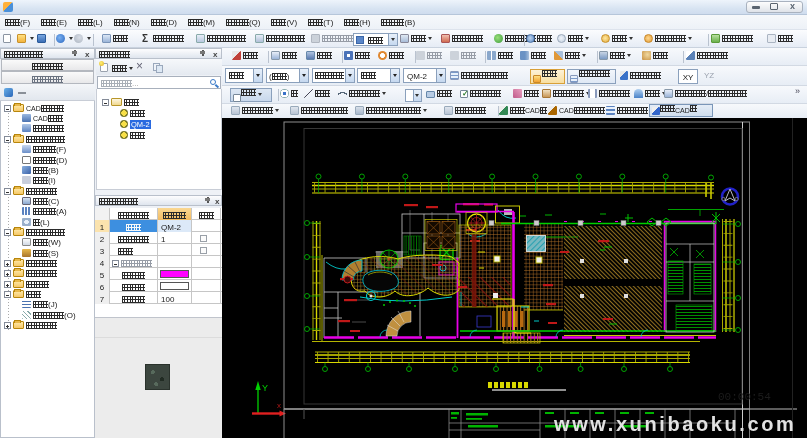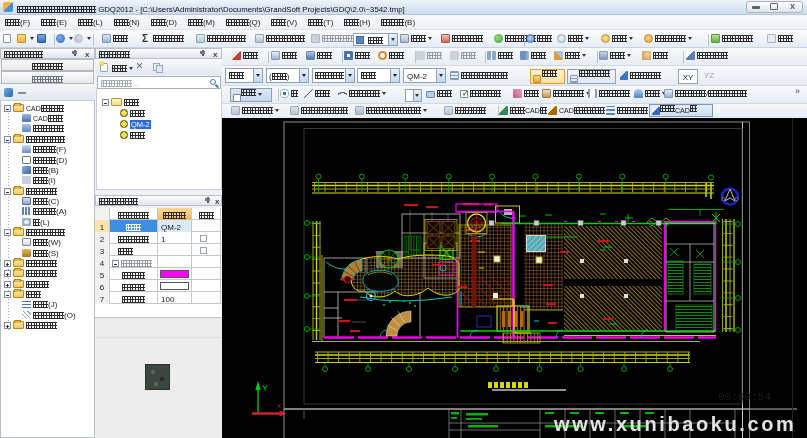--- a/index.html
+++ b/index.html
@@ -53,21 +53,20 @@
 .nm{left:15px;width:48px;padding-left:8px}
 .vl{left:63px;width:34px;padding-left:3px}
 .ad{left:97px;width:29px}
 .cb{display:inline-block;width:7px;height:7px;border:1px solid #9aa0a8;background:#fcfcfc;margin:0 0 0 8px}
 </style></head>
 <body>
 <div id="root">
 
 <div class="ab" id="ttl">
  <span class="ab" style="left:3px;top:2px;width:10px;height:10px;background:linear-gradient(135deg,#ffb13b 50%,#4a90d9 50%);border-radius:2px"></span>
- <span class="ab" style="left:17px;top:4px"><i class="z z10"></i><span style="font-size:7.8px;color:#111;letter-spacing:0"> GDQ2012 - [C:\Users\Administrator\Documents\GrandSoft Projects\GDQ\2.0\~3542.tmp]</span></span>
  <span class="ab" style="left:746px;top:1px;width:57px;height:12px;background:linear-gradient(#fdfdfd,#dfe3e9);border:1px solid #a9b2bf;border-radius:3px"></span>
  <span class="ab" style="left:752px;top:6px;width:8px;height:3px;background:#5a6470;border-radius:1px"></span>
  <span class="ab" style="left:770px;top:3px;width:8px;height:7px;border:1.5px solid #5a6470;border-radius:1px"></span>
  <span class="ab" style="left:790px;top:3px;color:#5a6470;font-size:9px;font-weight:bold;line-height:7px">x</span>
 </div>
 
 <div class="ab" id="mnu">
  <span class="mi"><i class="z z2"></i>(F)</span><span class="mi"><i class="z z2"></i>(E)</span><span class="mi"><i class="z z2"></i>(L)</span><span class="mi"><i class="z z2"></i>(N)</span><span class="mi"><i class="z z2"></i>(D)</span><span class="mi"><i class="z z2"></i>(M)</span><span class="mi"><i class="z z3"></i>(Q)</span><span class="mi"><i class="z z2"></i>(V)</span><span class="mi"><i class="z z2"></i>(T)</span><span class="mi"><i class="z z2"></i>(H)</span><span class="mi"><i class="z z3"></i>(B)</span>
 </div>
 

